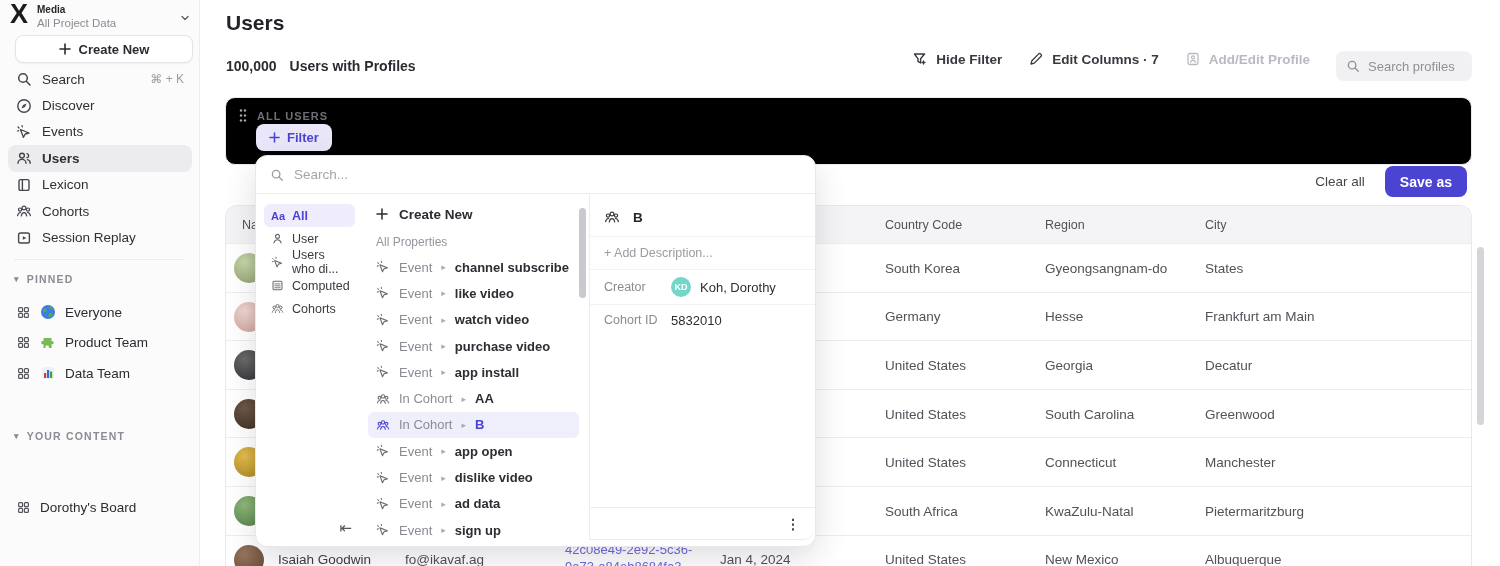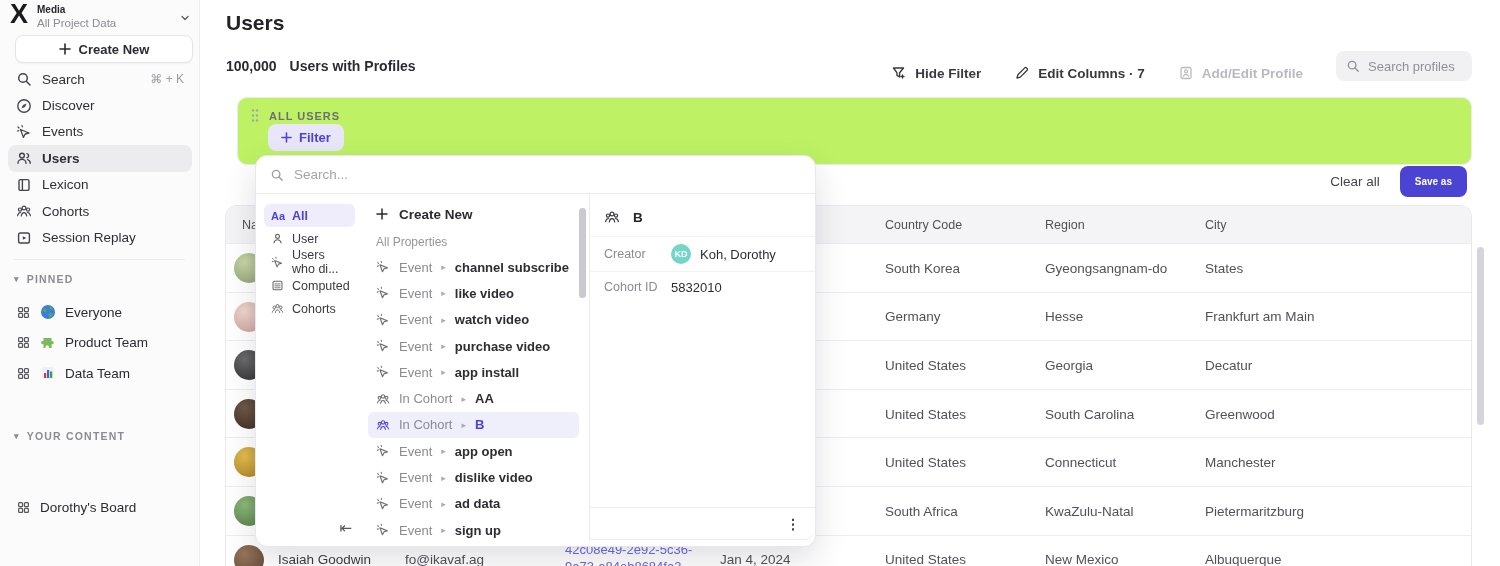--- a/index.html
+++ b/index.html
@@ -32,38 +32,38 @@
   .yc-list { position:absolute; left:8px; right:24px; top:454px;margin-top:38px; }
   .pin-item { height:30.6px; display:flex; align-items:center; gap:9px; padding:0 8px; border-radius:8px; font-size:13.5px; color:#2b2b31; cursor:pointer; }
   .pin-item .gi { color:#55555c; }
   .pin-emoji { width:16px; height:16px; }
 
   
   .page-title { position:absolute; left:226px; top:11px; font-size:21px; font-weight:700; color:#222228; }
   .count-row { position:absolute; left:226px; top:58px; display:flex; gap:13px; align-items:center; font-size:14px; color:#2b2b31; }
   .count-num { font-weight:700; }
   .count-lab { font-weight:600; cursor:pointer; }
-  .actions { position:absolute; top:51px; right:28px; height:30px; display:flex; align-items:flex-end; gap:33px; }
+  .actions { position:absolute; top:51px; right:28px; height:30px; display:flex; align-items:flex-start; gap:26px; }
   .act { display:flex; align-items:center; gap:8px; font-size:13.5px; font-weight:600; color:#38383f; cursor:pointer; }
   .act.disabled { color:#b9b9c1; cursor:default; }
   .search-box { width:136px; height:30px; background:#f1f1f4; border-radius:8px; display:flex; align-items:center; gap:8px; padding:0 10px; color:#8f8f97; }
   .search-box input { border:none; outline:none; background:transparent; width:100%; font-size:13px; font-family:inherit; color:#44444b; }
   .search-box input::placeholder { color:#8f8f97; }
 
   
-  .filter-card { position:absolute; left:237px; right:28px; top:97px; height:68px; background:#bef264; border:1px solid #ebebef; border-radius:10px; }
+  .filter-card { position:absolute; left:225px; right:28px; top:97px; height:68px; background:#000000; border:1px solid #ebebef; border-radius:10px; }
   .fc-head { position:absolute; left:12px; top:10px; display:flex; align-items:center; gap:9px; }
   .drag { color:#a3a3ab; cursor:grab; }
   .fc-label { font-size:11px; font-weight:700; letter-spacing:1px; color:#6e6e77; }
   .filter-btn { position:absolute; left:30px; top:26px; height:27px; padding:0 13px; border:none; border-radius:8px; background:#e9e6fa;
     color:#4b43d1; font-size:13px; font-weight:600; display:flex; align-items:center; gap:7px; cursor:pointer; font-family:inherit; }
 
   .save-row { position:absolute; top:166px; right:33px; height:31px; display:flex; align-items:center; gap:20px; }
   .clear-all { font-size:13.5px; font-weight:500; color:#45454c; cursor:pointer; }
-  .save-as { height:31px; padding:0 15px; border:none; border-radius:8px; background:#4b43d1; color:#fff; font-size:10px; font-weight:600; cursor:pointer; font-family:inherit; }
+  .save-as { height:31px; padding:0 15px; border:none; border-radius:8px; background:#4b43d1; color:#fff; font-size:14px; font-weight:600; cursor:pointer; font-family:inherit; }
 
   
   .table-card { position:absolute; left:225px; right:28px; top:205px; bottom:0; background:#fff; border:1px solid #e9e9ed; border-bottom:none; border-radius:12px 12px 0 0; overflow:hidden; }
   .thead { position:relative; height:37px; background:#f4f4f6; }
   .th { position:absolute; top:50%; transform:translateY(-50%); font-size:12.5px; color:#515158; }
   .trow { position:relative; height:48.6px; border-top:1px solid #ededf0; font-size:13.5px; color:#515159; cursor:pointer; }
   .cell { position:absolute; top:50%; transform:translateY(-50%); white-space:nowrap; }
   .avatar { position:absolute; left:8px; top:9px; width:30px; height:30px; border-radius:50%; }
   .r1 .avatar { background:radial-gradient(circle at 35% 30%, #c9d6a8, #88996b); }
   .r2 .avatar { background:radial-gradient(circle at 35% 30%, #efd6d0, #c79a92); }
@@ -632,20 +632,21 @@
           <span class="di">
               <svg width="16" height="16" viewBox="0 0 16 16">
                 <circle cx="8" cy="5" r="1.9" fill="none" stroke="currentColor" stroke-width="1.2"></circle>
                 <circle cx="4" cy="6.6" r="1.6" fill="none" stroke="currentColor" stroke-width="1.2"></circle>
                 <circle cx="12" cy="6.6" r="1.6" fill="none" stroke="currentColor" stroke-width="1.2"></circle>
                 <path d="M1.6 12.6c.3-1.8 1.4-2.9 3-3.1M14.4 12.6c-.3-1.8-1.4-2.9-3-3.1M5.3 13c.3-2.2 1.3-3.4 2.7-3.4s2.4 1.2 2.7 3.4" fill="none" stroke="currentColor" stroke-width="1.2" stroke-linecap="round"></path>
               </svg>
             </span>
           <span>B</span>
         </div>
+        <div class="ddesc">+ Add Description...</div>
         <div class="drow">
           <span class="dlab">Creator</span>
           <span class="kd">KD</span>
           <span class="dval">Koh, Dorothy</span>
         </div>
         <div class="drow" style="border-bottom:none;">
           <span class="dlab">Cohort ID</span>
           <span class="dval">5832010</span>
         </div>
         <div class="dfoot">

